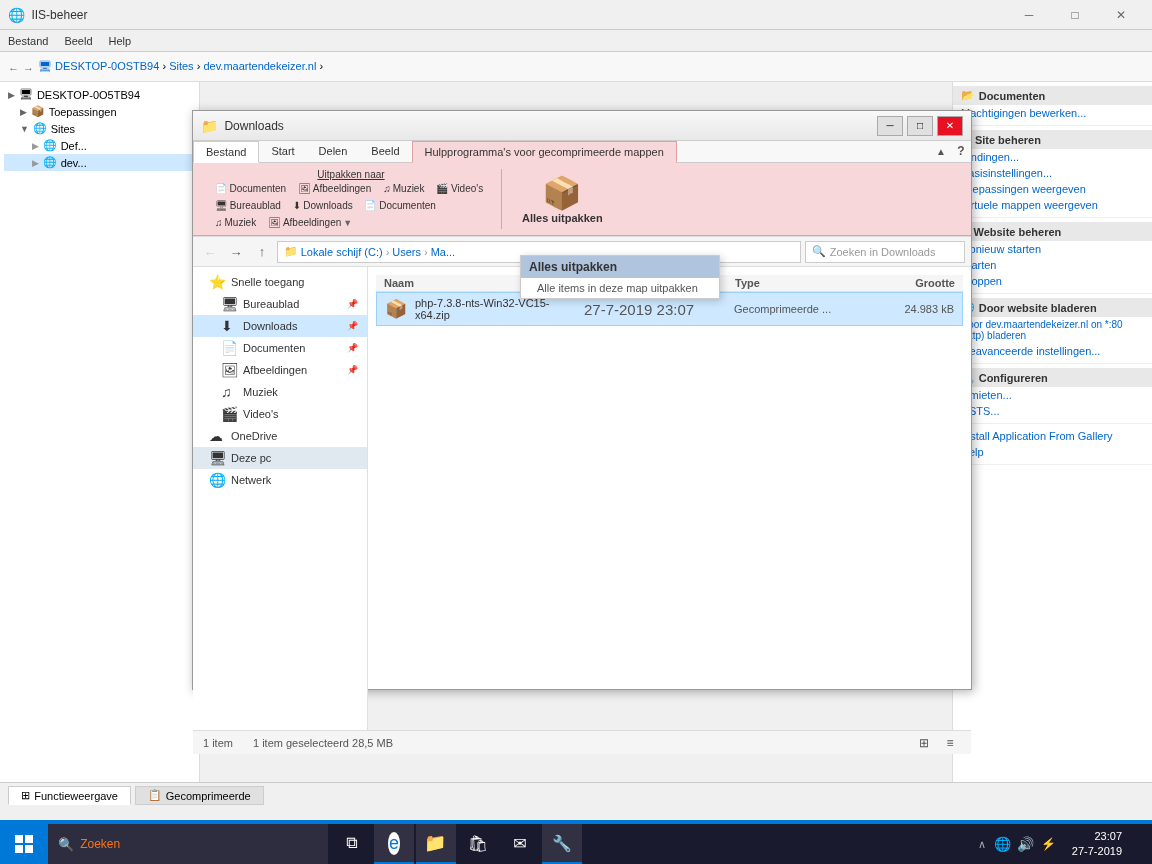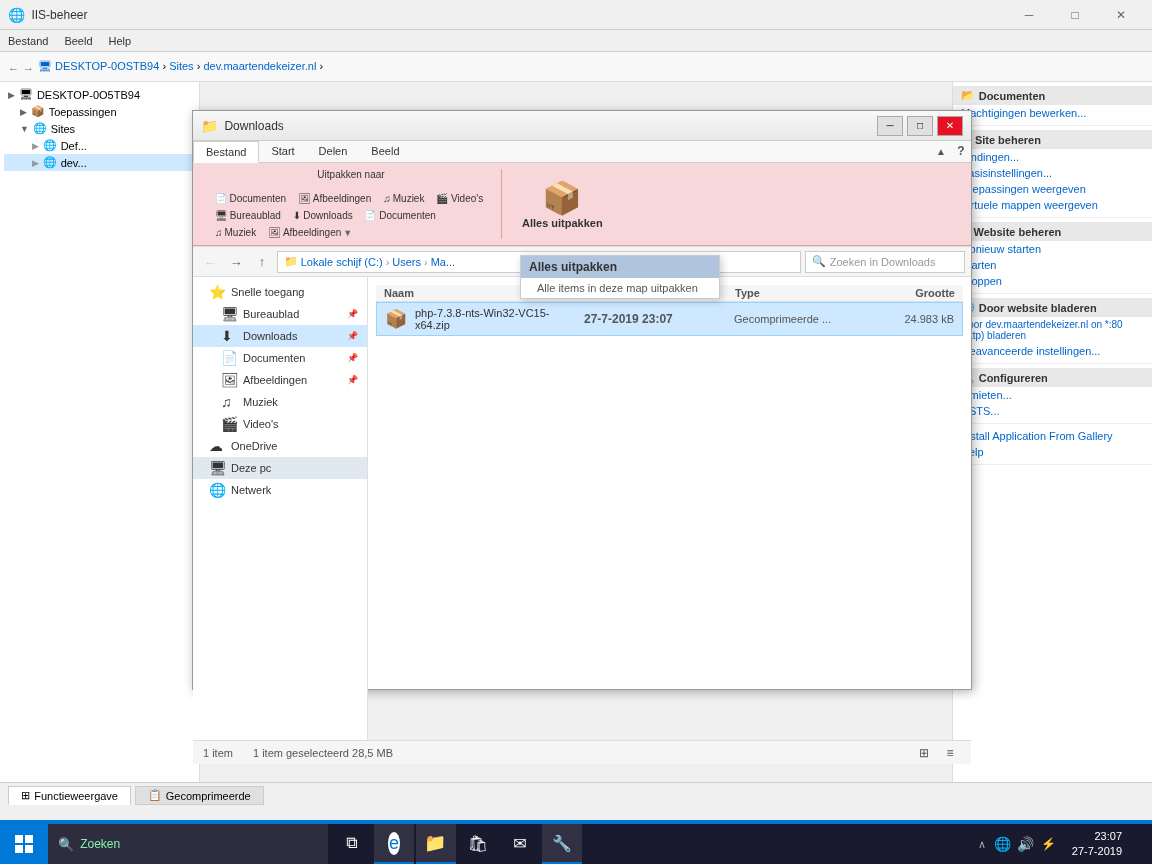--- a/index.html
+++ b/index.html
@@ -345,29 +345,32 @@
       </div>
     </div>
 
     <div class="explorer-ribbon">
 
       <div class="explorer-ribbon-tabs">
         <div class="explorer-ribbon-tab active">Bestand</div>
         <div class="explorer-ribbon-tab">Start</div>
         <div class="explorer-ribbon-tab">Delen</div>
         <div class="explorer-ribbon-tab">Beeld</div>
+        <div class="explorer-ribbon-tab" style="background:#f8d7da; border:1px solid #e0a0a0; border-bottom:1px solid #f8d7da; margin-bottom:-1px;">
+          <span>Hulpprogramma's voor gecomprimeerde mappen</span>
+        </div>
         <div style="flex:1;"></div>
         <div style="width:20px;height:20px;font-size:10px;display:flex;align-items:center;justify-content:center;cursor:pointer;color:#555;">▲</div>
         <div style="width:20px;height:20px;font-size:12px;display:flex;align-items:center;justify-content:center;cursor:pointer;color:#555;font-weight:bold;">?</div>
       </div>
 
       <div style="background:#f8d7da; padding:6px 8px; display:flex; align-items:center; gap:10px; border-bottom:1px solid #e0a0a0;">
 
         <div style="display:flex;flex-direction:column;align-items:center;padding:0 10px;border-right:1px solid #e0a0a0;">
-          <div style="font-size:10px;color:#333;margin-bottom:12px;">Uitpakken naar</div>
+          <div style="font-size:10px;color:#333;margin-bottom:2px;text-decoration:underline;">Uitpakken naar</div>
           <div style="display:flex;gap:4px;flex-wrap:wrap;max-width:280px;">
             <div style="font-size:10px;color:#333;padding:1px 4px;cursor:pointer;display:flex;align-items:center;gap:2px;">
               <span>📄</span>
               <span>Documenten</span>
             </div>
             <div style="font-size:10px;color:#333;padding:1px 4px;cursor:pointer;display:flex;align-items:center;gap:2px;">
               <span>🖼</span>
               <span>Afbeeldingen</span>
             </div>
             <div style="font-size:10px;color:#333;padding:1px 4px;cursor:pointer;display:flex;align-items:center;gap:2px;">
@@ -481,21 +484,21 @@
         <div class="explorer-files-header">
           <div class="explorer-col-name">Naam</div>
           <div class="explorer-col-date" style="width:150px;color:#555;font-weight:bold;font-size:11px;">Gewijzigd op</div>
           <div class="explorer-col-type">Type</div>
           <div class="explorer-col-size">Grootte</div>
         </div>
 
         <div class="explorer-file-row selected">
           <div class="explorer-file-icon">📦</div>
           <div class="explorer-file-name">php-7.3.8-nts-Win32-VC15-x64.zip</div>
-          <div class="explorer-file-date" style="width:150px;font-size:12px;color:#555;font-weight:bold;">27-7-2019 23:07</div>
+          <div class="explorer-file-date" style="width:150px;font-size:15px;color:#555;">27-7-2019 23:07</div>
           <div class="explorer-file-type">Gecomprimeerde ...</div>
           <div class="explorer-file-size">24.983 kB</div>
         </div>
       </div>
     </div>
 
     <div class="explorer-statusbar">
       <span>1 item</span>
       <span>1 item geselecteerd  28,5 MB</span>
       <div class="explorer-statusbar-right">
@@ -514,21 +517,21 @@
     <div class="taskbar-start">
       <svg viewBox="0 0 18 18">
         <rect x="0" y="0" width="8" height="8" fill="white"></rect>
         <rect x="10" y="0" width="8" height="8" fill="white"></rect>
         <rect x="0" y="10" width="8" height="8" fill="white"></rect>
         <rect x="10" y="10" width="8" height="8" fill="white"></rect>
       </svg>
     </div>
     <div class="taskbar-search">
       <span style="color:#aaa;font-size:13px;">🔍</span>
-      <span style="color:#86efac;font-size:12px;">Zoeken</span>
+      <span style="color:#f97316;font-size:12px;">Zoeken</span>
     </div>
     <div class="taskbar-icons">
       <div class="taskbar-icon">
         <span style="color:white;font-size:16px;">⧉</span>
       </div>
       <div class="taskbar-icon active">
         <span style="color:#0078d7;font-size:18px;background:white;border-radius:50%;padding:1px;">e</span>
       </div>
       <div class="taskbar-icon active">
         <span style="color:#ffc300;font-size:18px;">📁</span>

